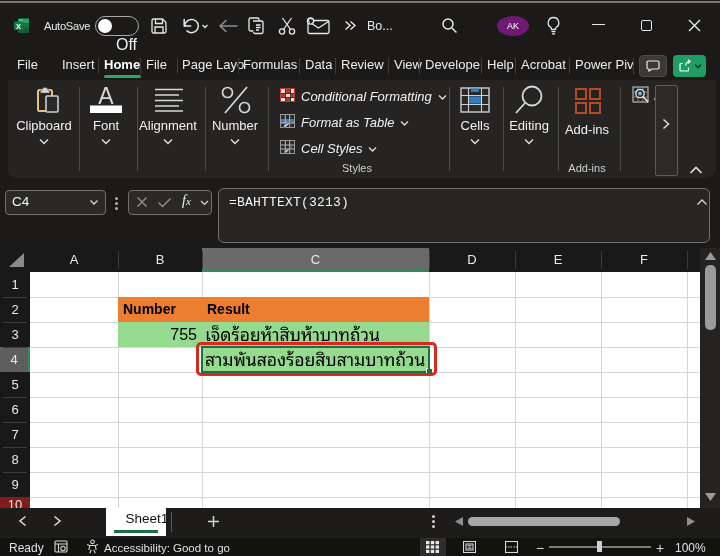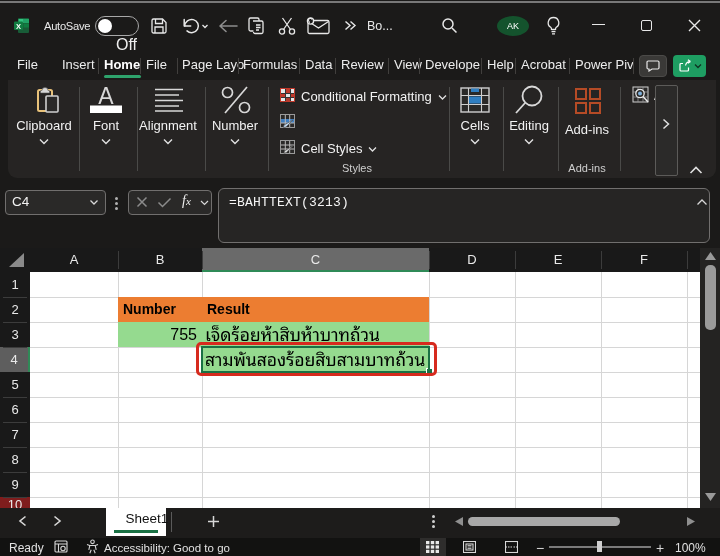--- a/index.html
+++ b/index.html
@@ -8,21 +8,21 @@
 .abs { position:absolute; }
 
 #topline { left:0; top:1px; width:720px; height:1.5px; background:#787878; }
 .ttxt { color:#e8e8e8; font-size:12.5px; }
 
 #ribbon { left:8px; top:80px; width:708px; height:98px; background:#262423; border-radius:0 0 9px 9px; }
 .rsep { position:absolute; top:7px; width:1px; height:84px; background:#4a4a48; }
 .rlabel { position:absolute; top:38px; width:90px; text-align:center; color:#f2f2f2; font-size:13px; }
 .rchev { position:absolute; top:57px; width:90px; text-align:center; }
 .glabel { position:absolute; top:82px; color:#cfcfcf; font-size:11px; text-align:center; }
-.srow { position:absolute; left:293px; height:18px; color:#f2f2f2; font-size:13px; white-space:nowrap; }
+.srow { position:absolute; left:293px; height:18px; color:#f2f2f2; font-size:13px; white-space:nowrap;font-style:italic; }
 
 .fbox { position:absolute; background:#2a2928; border:1px solid #716f6e; border-radius:4px; }
 
 #grid { left:0; top:248px; width:720px; height:260px; background:#161616; }
 .hdr { position:absolute; color:#e9e9e9; font-size:13px; text-align:center; line-height:24px; height:24px; top:0; }
 .rowhdr { position:absolute; left:0; width:30px; color:#e9e9e9; font-size:13px; text-align:center; line-height:25px; }
 .cellt { font-size:13.5px; color:#000; line-height:25px; white-space:nowrap; overflow:hidden; }
 </style>
 </head>
 <body>
@@ -81,21 +81,21 @@
 <svg class="abs" style="left:344px;top:20px" width="13" height="11" viewBox="0 0 13 11" fill="none" stroke="#e8e8e8" stroke-width="1.4">
       <path d="M1.5 1.5 L6 5.5 1.5 9.5 M6.5 1.5 L11 5.5 6.5 9.5"></path>
     </svg>
 <div class="abs ttxt" style="left:367px;top:19px">Bo...</div>
 
 <svg class="abs" style="left:441px;top:17px" width="17" height="17" viewBox="0 0 17 17" fill="none" stroke="#e8e8e8" stroke-width="1.5">
   <circle cx="7" cy="7" r="5"></circle>
       <path d="M11 11 L15.5 15.5"></path>
 </svg>
 
-<div class="abs" style="left:497px;top:16px;width:32px;height:20px;border-radius:50%;background:#14532d;color:#fff;font-size:9px;text-align:center;line-height:20px;">AK</div>
+<div class="abs" style="left:497px;top:16px;width:32px;height:20px;border-radius:50%;background:#701a75;color:#fff;font-size:9px;text-align:center;line-height:20px;">AK</div>
 
 <svg class="abs" style="left:546px;top:16px" width="15" height="20" viewBox="0 0 15 20" fill="none" stroke="#e8e8e8" stroke-width="1.3">
   <path d="M7.5 1.5 a5.3 5.3 0 0 1 2.8 9.8 c-.7.5-.8 1.2-.8 2 h-4 c0-.8-.1-1.5-.8-2 A5.3 5.3 0 0 1 7.5 1.5 Z"></path>
   <path d="M5.5 15.5 h4 M6 17.8 h3"></path>
 </svg>
 
 <div class="abs" style="left:592px;top:24px;width:13px;height:1.4px;background:#e8e8e8"></div>
 <div class="abs" style="left:641px;top:20px;width:11px;height:11px;border:1.4px solid #e8e8e8;border-radius:2px"></div>
 <svg class="abs" style="left:688px;top:19px" width="13" height="13" viewBox="0 0 13 13" stroke="#e8e8e8" stroke-width="1.4">
   <path d="M1 1 L12 12 M12 1 L1 12"></path>
@@ -204,20 +204,23 @@
   <div class="srow" style="top:9px">Conditional Formatting<svg style="margin-left:6px" width="9" height="7" viewBox="0 0 9 7" fill="none" stroke="#e0e0e0" stroke-width="1.3">
           <path d="M1 1.5 l3.5 3.5 L8 1.5"></path>
         </svg></div>
   <svg class="abs" style="left:272px;top:34px" width="15" height="14" viewBox="0 0 15 14">
     <rect x="0" y="0" width="15" height="14" fill="#9a9a9a"></rect>
         <rect x="1" y="1" width="13" height="12" fill="#2a2928"></rect>
     <rect x="1" y="5" width="13" height="4" fill="#3f7fc1"></rect>
     <path d="M1 9 h13 M5.3 1 v12 M9.7 1 v12" stroke="#bbb" stroke-width="1"></path>
     <path d="M13 6 L6 13 l-2.5.8 L4 11 Z" fill="#bcd6ee" stroke="#555" stroke-width=".7"></path>
   </svg>
+  <div class="srow" style="top:35px">Format as Table<svg style="margin-left:6px" width="9" height="7" viewBox="0 0 9 7" fill="none" stroke="#e0e0e0" stroke-width="1.3">
+          <path d="M1 1.5 l3.5 3.5 L8 1.5"></path>
+        </svg></div>
   <svg class="abs" style="left:272px;top:60px" width="15" height="14" viewBox="0 0 15 14">
     <rect x="0" y="0" width="15" height="14" fill="#9a9a9a"></rect>
         <rect x="1" y="1" width="13" height="12" fill="#2a2928"></rect>
     <path d="M1 5 h13 M1 9 h13 M5.3 1 v12 M9.7 1 v12" stroke="#bbb" stroke-width="1"></path>
     <path d="M13 5.5 L6.5 12.5 l-2.5.8 L4.5 11 Z" fill="#d8d8d8" stroke="#555" stroke-width=".7"></path>
   </svg>
   <div class="srow" style="top:61px">Cell Styles<svg style="margin-left:6px" width="9" height="7" viewBox="0 0 9 7" fill="none" stroke="#e0e0e0" stroke-width="1.3">
           <path d="M1 1.5 l3.5 3.5 L8 1.5"></path>
         </svg></div>
   <div class="glabel" style="left:321px;width:56px">Styles</div>

